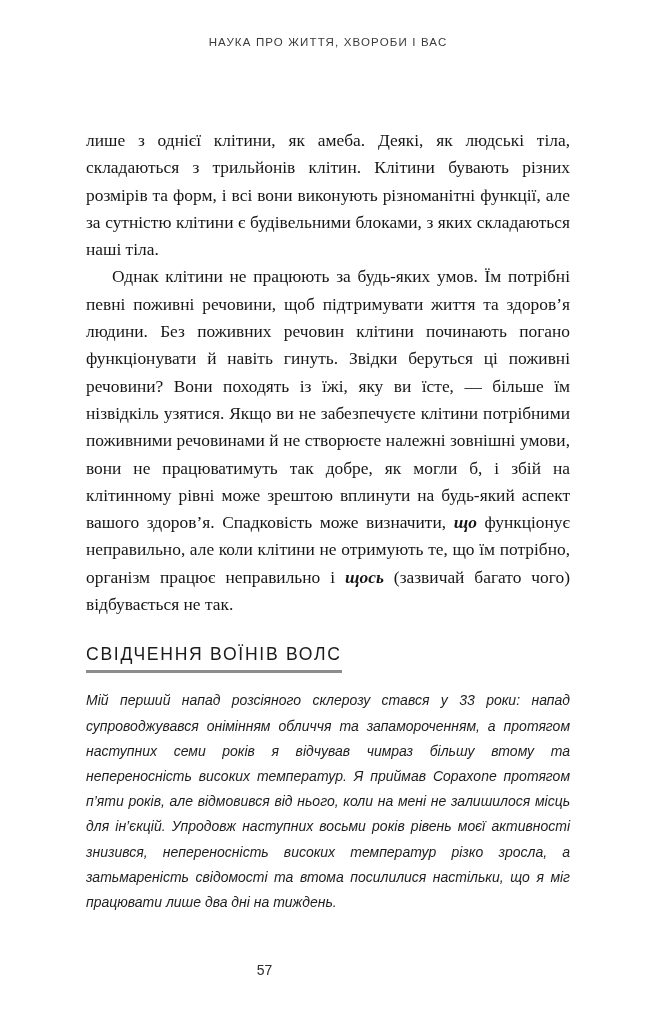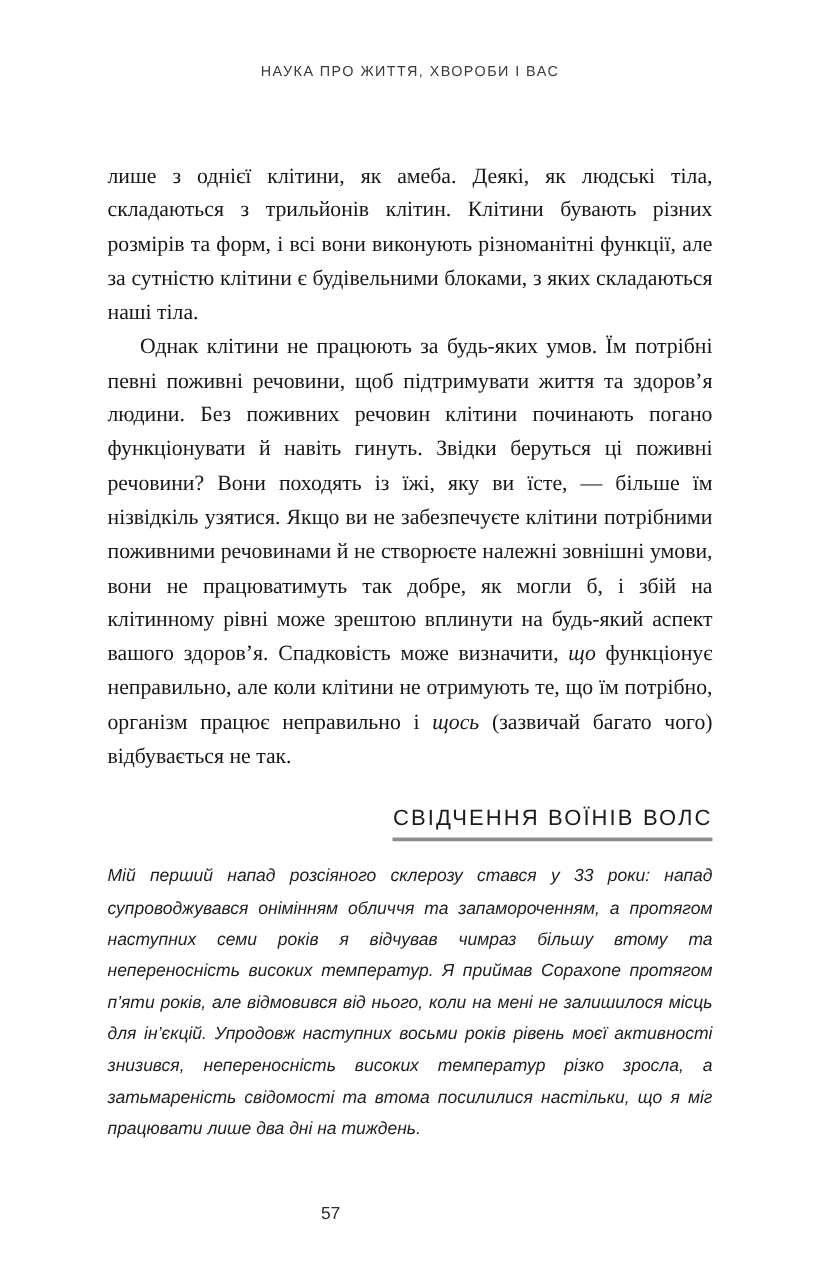--- a/index.html
+++ b/index.html
@@ -22,21 +22,20 @@
     top: 36px;
     left: 86px;
     width: 484px;
     text-align: center;
     font-family: "Liberation Sans", sans-serif;
     font-size: 11.5px;
     font-weight: 400;
     letter-spacing: 1.15px;
     color: #3a3a3a;
     white-space: nowrap;
-    margin-top: 16px;
   }
 
   
   .column {
     position: absolute;
     top: 83px;
     left: 86px;
     width: 484px;
     margin-top: 44px;
   }
@@ -50,26 +49,26 @@
     text-align: justify;
     text-justify: inter-word;
     hyphens: manual;
     -webkit-hyphens: manual;
   }
   p.body-par.indent {
     text-indent: 26px;
   }
   p.body-par em {
     font-style: italic;
+    font-weight: bold;
   }
 
   
   .section-head-wrap {
     margin-top: 26px;
-    text-align: right;
   }
   .section-head {
     display: inline-block;
     font-family: "Liberation Sans", sans-serif;
     font-size: 17.6px;
     font-weight: 400;
     letter-spacing: 1.7px;
     color: #1b1b1b;
     white-space: nowrap;
     padding-bottom: 5px;

